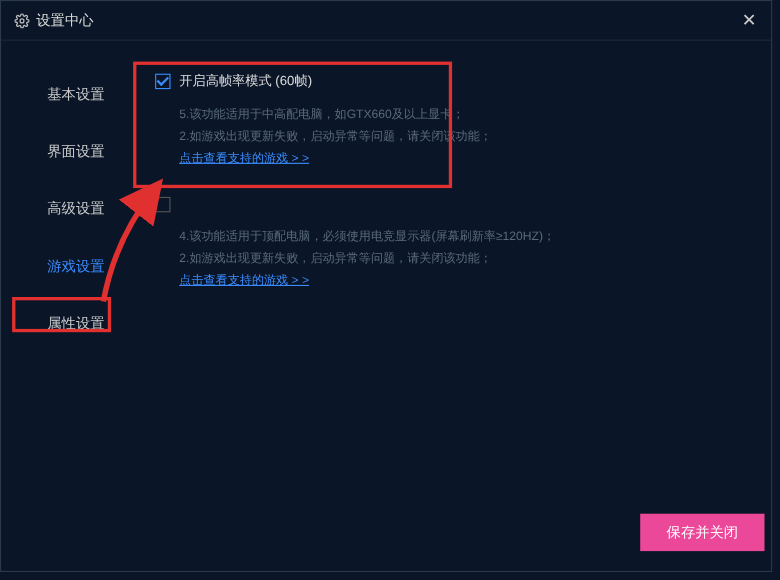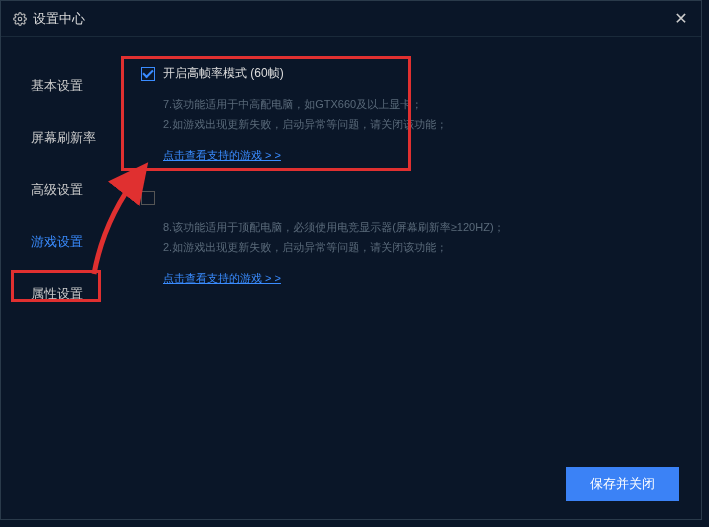--- a/index.html
+++ b/index.html
@@ -48,21 +48,21 @@
     display: flex;
     height: calc(100% - 36px);
   }
   .sidebar {
     width: 110px;
     padding-top: 30px;
   }
   .sidebar-item {
     color: #ccc;
     font-size: 13px;
-    padding: 10px 0 10px 30px;
+    padding: 10px 0 10px 42px;
     cursor: pointer;
     margin-bottom: 14px;
     font-family: Liberation Mono, monospace;
   }
   .sidebar-item.active {
     color: #3a8cff;
   }
   .red-box {
     border: 3px solid #e03030;
     position: absolute;
@@ -119,28 +119,28 @@
     font-size: 11px;
     line-height: 20px;
     padding-left: 22px;
   }
   .link {
     color: #3a8cff;
     text-decoration: underline;
     font-size: 11px;
     padding-left: 22px;
     display: inline-block;
-    margin-top: 14px;
+    margin-top: 2px;
     cursor: pointer;
   }
   .footer-btn {
     position: absolute;
-    right: 22px;
+    right: 6px;
     bottom: 18px;
-    background: #3b82f6;
+    background: #ec4899;
     color: #fff;
     border: none;
     padding: 8px 24px;
     font-size: 13px;
     cursor: pointer;
   }
   
   .arrow {
     position: absolute;
     left: 78px;
@@ -161,43 +161,43 @@
           <path d="M19.4 15a1.7 1.7 0 0 0 .3 1.8l.1.1a2 2 0 1 1-2.8 2.8l-.1-.1a1.7 1.7 0 0 0-1.8-.3 1.7 1.7 0 0 0-1 1.5V21a2 2 0 1 1-4 0v-.1a1.7 1.7 0 0 0-1-1.5 1.7 1.7 0 0 0-1.8.3l-.1.1a2 2 0 1 1-2.8-2.8l.1-.1a1.7 1.7 0 0 0 .3-1.8 1.7 1.7 0 0 0-1.5-1H3a2 2 0 1 1 0-4h.1a1.7 1.7 0 0 0 1.5-1 1.7 1.7 0 0 0-.3-1.8l-.1-.1a2 2 0 1 1 2.8-2.8l.1.1a1.7 1.7 0 0 0 1.8.3H9a1.7 1.7 0 0 0 1-1.5V3a2 2 0 1 1 4 0v.1a1.7 1.7 0 0 0 1 1.5 1.7 1.7 0 0 0 1.8-.3l.1-.1a2 2 0 1 1 2.8 2.8l-.1.1a1.7 1.7 0 0 0-.3 1.8V9a1.7 1.7 0 0 0 1.5 1H21a2 2 0 1 1 0 4h-.1a1.7 1.7 0 0 0-1.5 1z"></path>
         </svg>
     </span>
     <span class="title">设置中心</span>
     <span class="close">✕</span>
   </div>
 
   <div class="body">
     <div class="sidebar">
       <div class="sidebar-item">基本设置</div>
-      <div class="sidebar-item">屏幕刷新率</div>
+      <div class="sidebar-item">界面设置</div>
       <div class="sidebar-item">高级设置</div>
       <div class="sidebar-item active">游戏设置</div>
       <div class="sidebar-item">属性设置</div>
     </div>
 
     <div class="content">
 
       <div class="option-block">
         <div class="checkbox-row">
           <span class="checkbox checked"></span>
           <span class="checkbox-label">开启高帧率模式 (60帧)</span>
         </div>
-        <div class="desc">7.该功能适用于中高配电脑，如GTX660及以上显卡；</div>
+        <div class="desc">5.该功能适用于中高配电脑，如GTX660及以上显卡；</div>
         <div class="desc">2.如游戏出现更新失败，启动异常等问题，请关闭该功能；</div>
         <a class="link">点击查看支持的游戏 &gt; &gt;</a>
       </div>
 
       <div class="option-block">
         <div class="checkbox-row">
           <span class="checkbox unchecked"></span>
         </div>
-        <div class="desc">8.该功能适用于顶配电脑，必须使用电竞显示器(屏幕刷新率≥120HZ)；</div>
+        <div class="desc">4.该功能适用于顶配电脑，必须使用电竞显示器(屏幕刷新率≥120HZ)；</div>
         <div class="desc">2.如游戏出现更新失败，启动异常等问题，请关闭该功能；</div>
         <a class="link">点击查看支持的游戏 &gt; &gt;</a>
       </div>
 
     </div>
   </div>
 
   <button class="footer-btn">保存并关闭</button>
 
   <div class="red-box content-box"></div>

